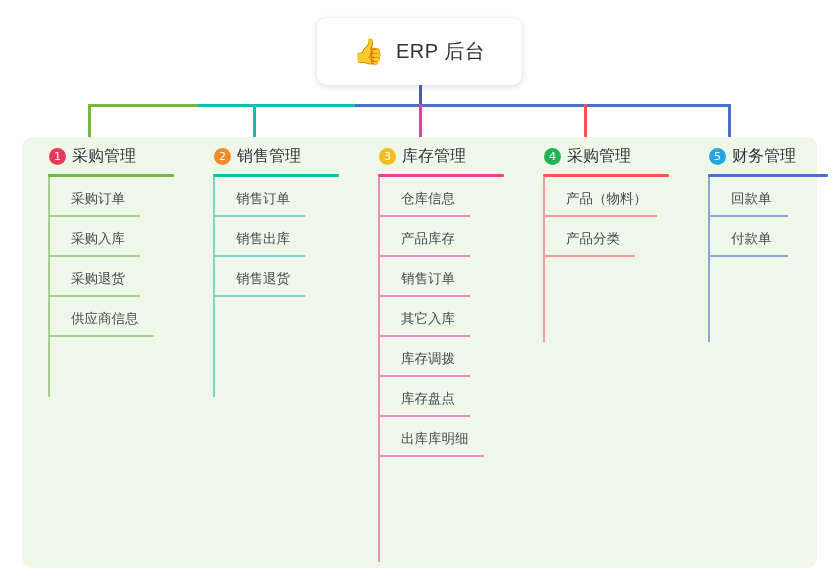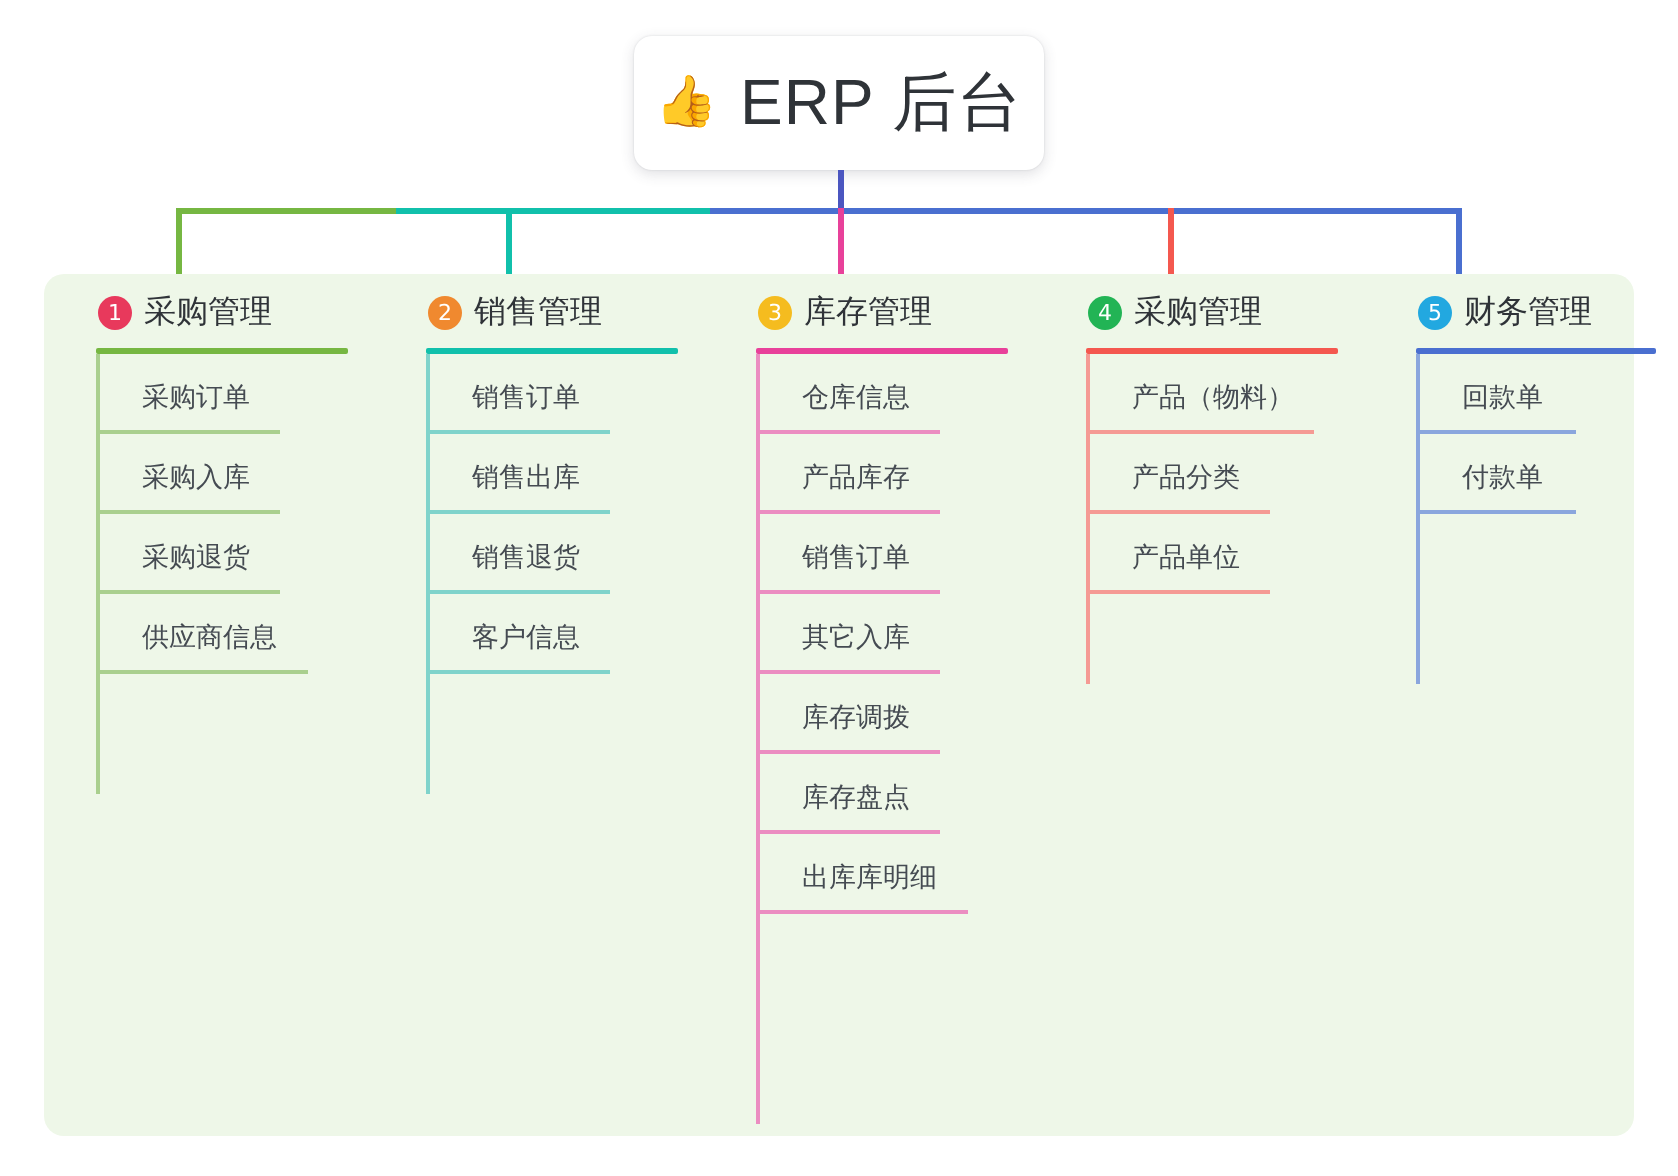--- a/index.html
+++ b/index.html
@@ -15,21 +15,21 @@
   .root-card{
     position:absolute;left:317px;top:18px;width:205px;height:67px;
     background:#ffffff;border-radius:9px;
     box-shadow:0 2px 7px rgba(60,64,80,.16), 0 0 1px rgba(60,64,80,.18);
     display:flex;align-items:center;justify-content:center;
     box-sizing:border-box;
   }
   .root-inner{display:flex;align-items:center;gap:11px;}
   .root-emoji{font-size:25px;line-height:1;}
   .root-title{
-    font-size:32px;color:#2f3338;letter-spacing:.5px;white-space:nowrap;
+    font-size:20px;color:#2f3338;letter-spacing:.5px;white-space:nowrap;
   }
 
   
   .stem{position:absolute;background:#4b56c0;}
   .hbar{position:absolute;height:3px;}
   .drop{position:absolute;width:3px;}
 
   
   .panel{
     position:absolute;left:22px;top:137px;width:795px;height:431px;
@@ -126,24 +126,20 @@
             <div class="leaf-rule" style="background: rgb(127, 211, 203); width: 92px;"></div>
           </div>
           <div class="leaf">
             <span class="leaf-text">销售出库</span>
             <div class="leaf-rule" style="background: rgb(127, 211, 203); width: 92px;"></div>
           </div>
           <div class="leaf">
             <span class="leaf-text">销售退货</span>
             <div class="leaf-rule" style="background: rgb(127, 211, 203); width: 92px;"></div>
           </div>
-          <div class="leaf">
-            <span class="leaf-text">客户信息</span>
-            <div class="leaf-rule" style="background: rgb(127, 211, 203); width: 92px;"></div>
-          </div>
         </div>
       </div>
       <div class="col" style="left: 365px;">
         <div class="col-head">
           <span class="badge" style="background: rgb(245, 188, 31);">3</span>
           <span class="col-title">库存管理</span>
         </div>
         <div class="col-rule" style="background: rgb(232, 65, 154); width: 126px;"></div>
         <div class="leaves">
           <div class="spine" style="background: rgb(235, 141, 193); height: 385px;"></div>
@@ -186,24 +182,20 @@
         <div class="leaves">
           <div class="spine" style="background: rgb(245, 154, 148); height: 165px;"></div>
           <div class="leaf">
             <span class="leaf-text">产品（物料）</span>
             <div class="leaf-rule" style="background: rgb(245, 154, 148); width: 114px;"></div>
           </div>
           <div class="leaf">
             <span class="leaf-text">产品分类</span>
             <div class="leaf-rule" style="background: rgb(245, 154, 148); width: 92px;"></div>
           </div>
-          <div class="leaf">
-            <span class="leaf-text">产品单位</span>
-            <div class="leaf-rule" style="background: rgb(245, 154, 148); width: 92px;"></div>
-          </div>
         </div>
       </div>
       <div class="col" style="left: 695px;">
         <div class="col-head">
           <span class="badge" style="background: rgb(34, 168, 224);">5</span>
           <span class="col-title">财务管理</span>
         </div>
         <div class="col-rule" style="background: rgb(74, 111, 208); width: 120px;"></div>
         <div class="leaves">
           <div class="spine" style="background: rgb(138, 166, 221); height: 165px;"></div>

